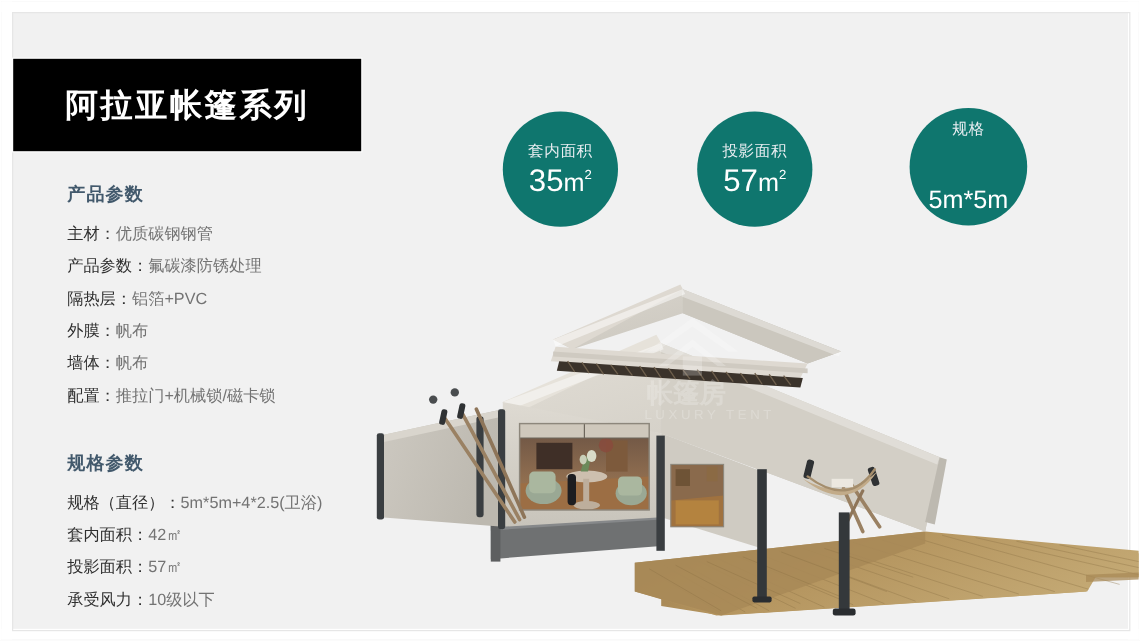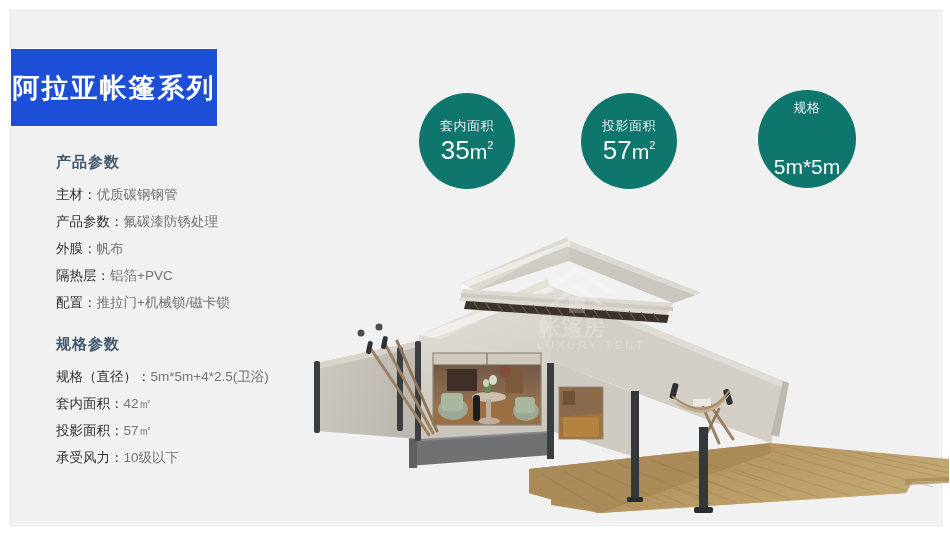--- a/index.html
+++ b/index.html
@@ -24,23 +24,23 @@
   .frame-left { position:absolute; left:0; top:0; width:9px; height:534px; background:#ffffff; }
   .frame-right { position:absolute; right:0; top:0; width:9px; height:534px; background:#ffffff; }
   .frame-bottom { position:absolute; left:0; bottom:0; width:950px; height:9px; background:#ffffff; }
   .hairline { position:absolute; left:9px; top:9px; width:932px; height:516px; border:1px solid #e6e6e6; box-sizing:border-box; pointer-events:none; }
 
   
   .title-banner {
     position: absolute;
     left: 10px;
     top: 48px;
-    width: 206px;
+    width: 290px;
     height: 77px;
-    background: #1d4ed8;
+    background: #000000;
     box-shadow: 0 0 0 1px rgba(255,255,255,0.9);
     display: flex;
     align-items: center;
     justify-content: center;
   }
   .title-banner .title-text {
     color: #ffffff;
     font-size: 27px;
     font-weight: bold;
     letter-spacing: 2px;
@@ -56,21 +56,21 @@
   }
   .sec-heading {
     color: #42596c;
     font-size: 15px;
     font-weight: bold;
     letter-spacing: 1px;
     margin: 0 0 9px 0;
     white-space: nowrap;
     font-family: Liberation Serif, serif;
   }
-  .spec-group { margin-top: 19px; }
+  .spec-group { margin-top: 34px; }
   .param-row {
     font-size: 13.5px;
     line-height: 27px;
     white-space: nowrap;
     color: #5e5e5e;
   }
   .param-row .k {
     font-weight: normal;
     color: #2f2f2f;
   }
@@ -136,24 +136,27 @@
 
     <div class="sec-heading">产品参数</div>
 
     <div class="param-row">
       <span class="k">主材：</span><span class="v">优质碳钢钢管</span>
     </div>
     <div class="param-row">
       <span class="k">产品参数：</span><span class="v">氟碳漆防锈处理</span>
     </div>
     <div class="param-row">
+      <span class="k">隔热层：</span><span class="v">铝箔+PVC</span>
+    </div>
+    <div class="param-row">
       <span class="k">外膜：</span><span class="v">帆布</span>
     </div>
     <div class="param-row">
-      <span class="k">隔热层：</span><span class="v">铝箔+PVC</span>
+      <span class="k">墙体：</span><span class="v">帆布</span>
     </div>
     <div class="param-row">
       <span class="k">配置：</span><span class="v">推拉门+机械锁/磁卡锁</span>
     </div>
 
     <div class="spec-group">
       <div class="sec-heading">规格参数</div>
 
       <div class="param-row">
         <span class="k">规格（直径）：</span><span class="v">5m*5m+4*2.5(卫浴)</span>

